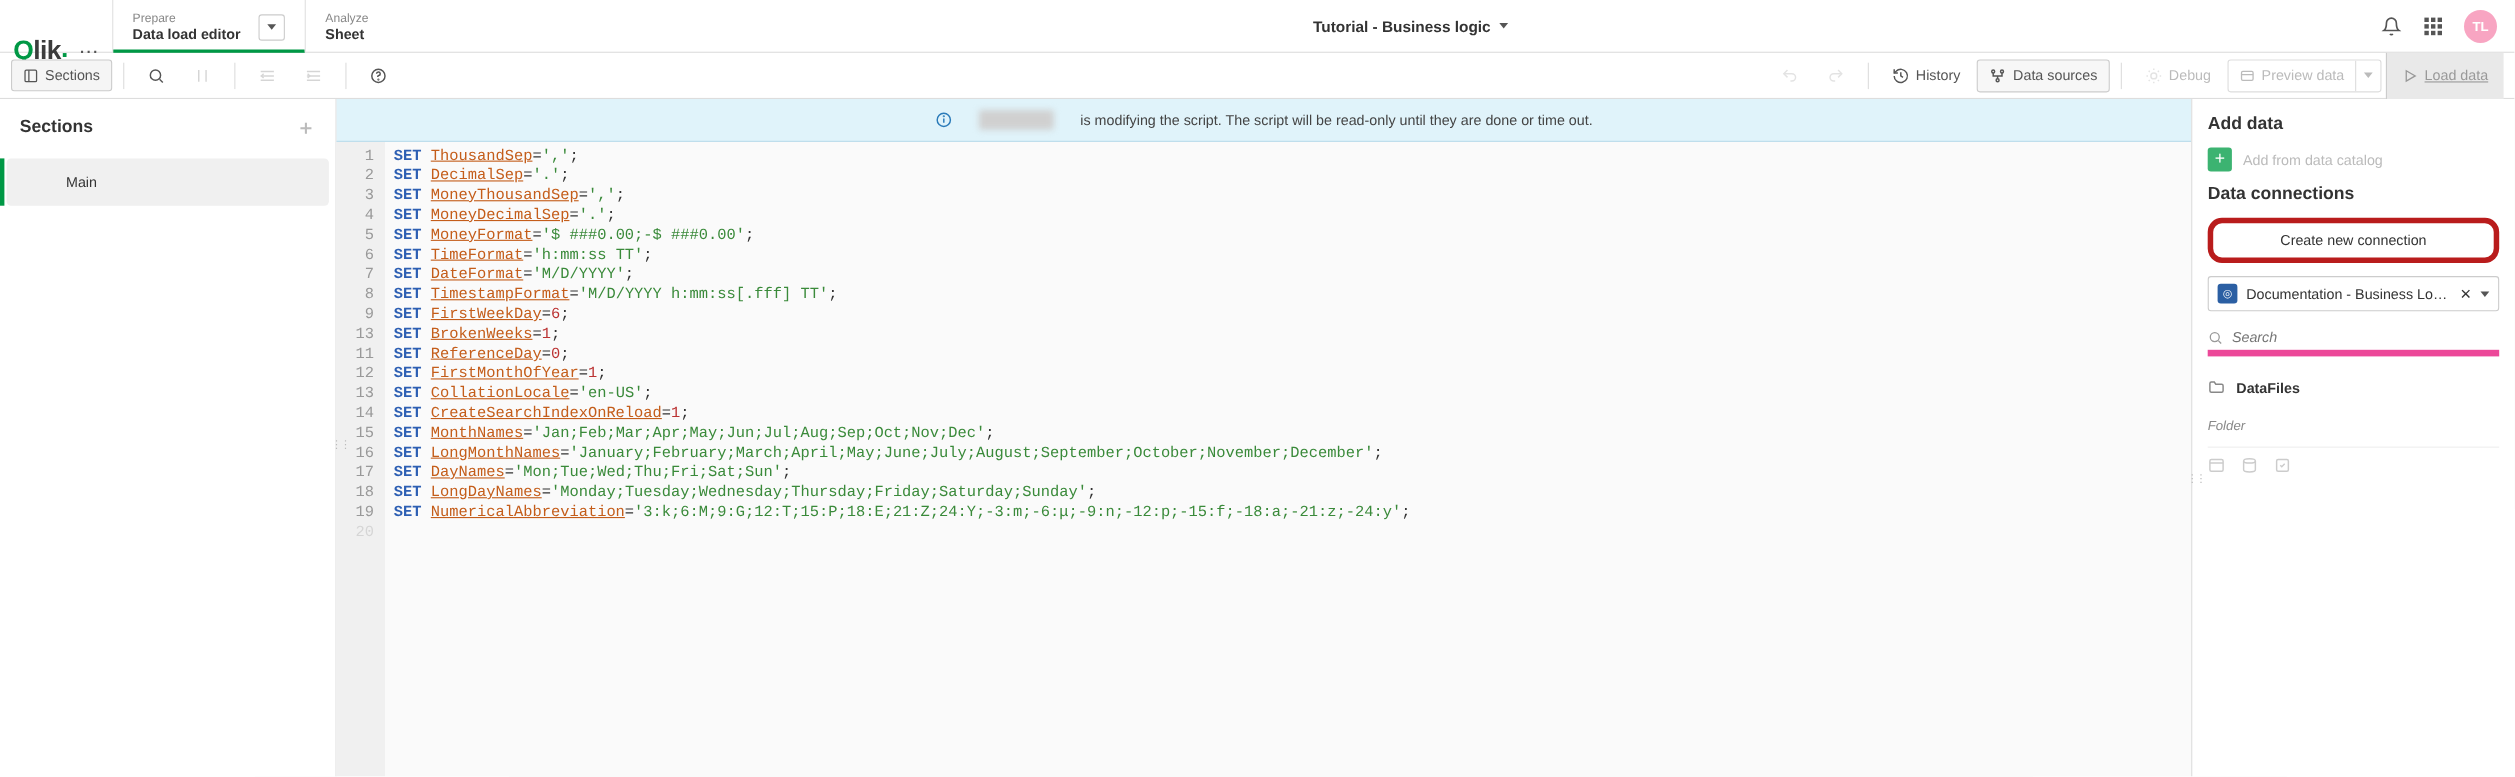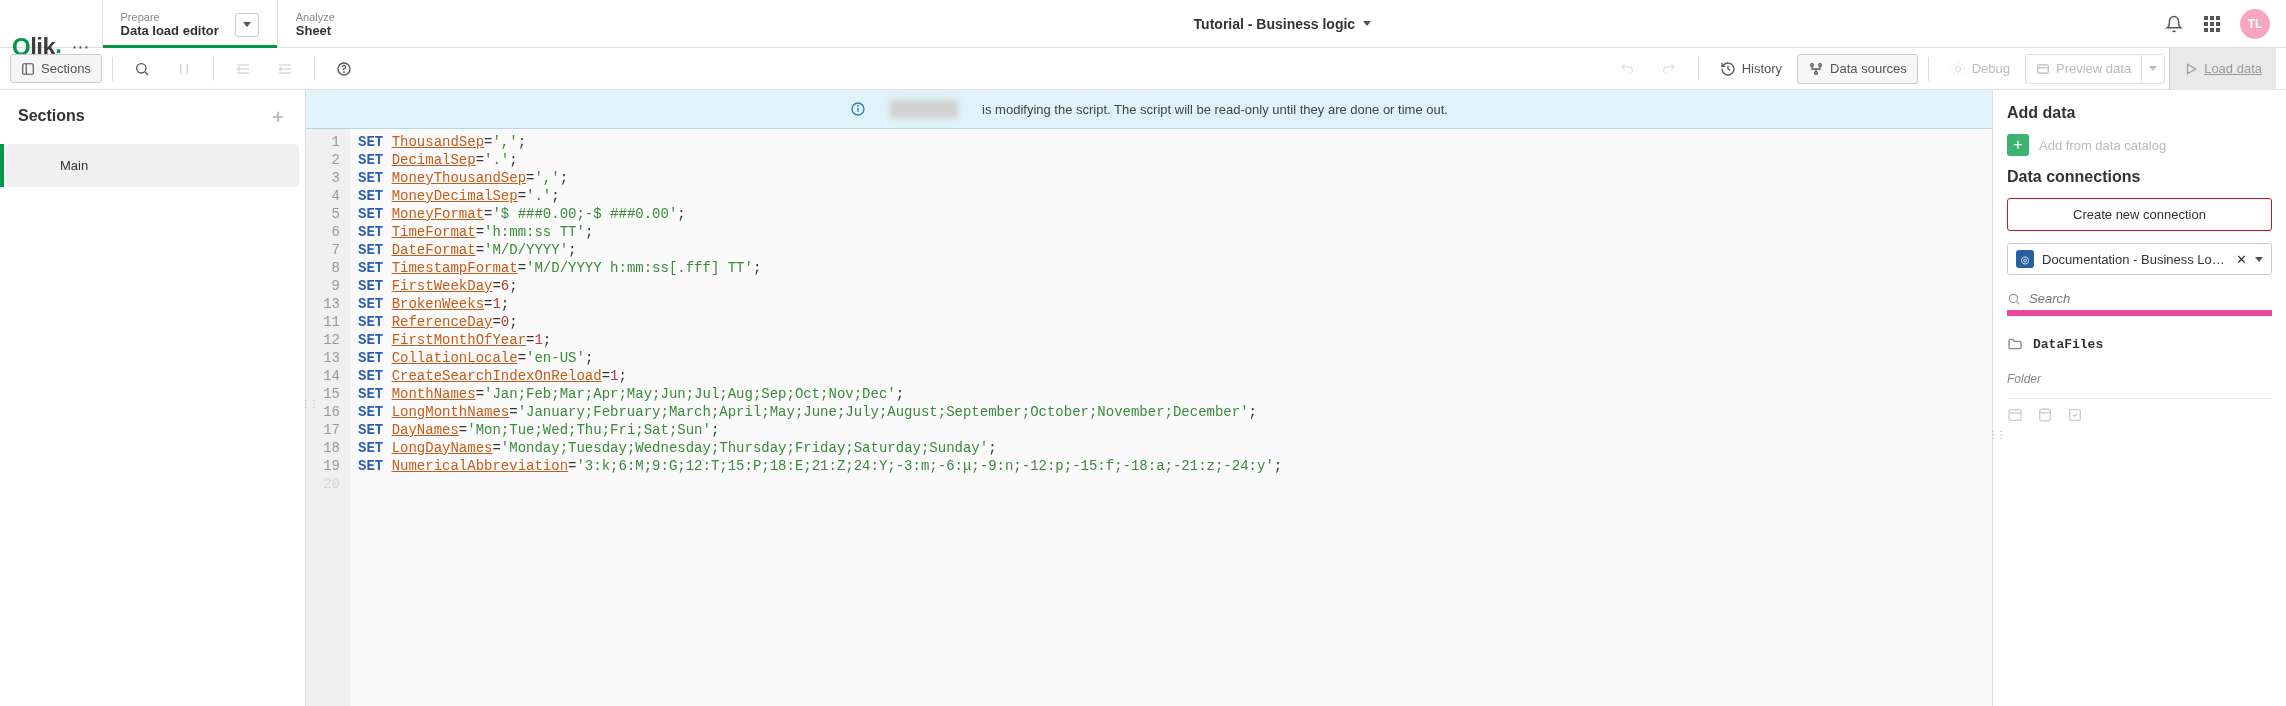--- a/index.html
+++ b/index.html
@@ -65,21 +65,21 @@
 .str { color: #3a8a3a; }
 .num { color: #b33; }
 .splitter-dots { position: absolute; left: -5px; top: 50%; color:#bbb; font-size:10px; letter-spacing:-2px;}
 
 
 .right-panel { width: 294px; border-left: 1px solid #ddd; padding: 14px 14px; display: flex; flex-direction: column; gap: 12px; position:relative;}
 .rp-title { font-size: 16px; font-weight: 600; }
 .add-catalog { display: flex; align-items: center; gap: 10px; cursor: pointer; }
 .add-catalog .plus-box { width: 22px; height: 22px; background: #3cb371; color: #fff; display: flex; align-items: center; justify-content: center; border-radius: 3px; font-size: 16px; }
 .add-catalog .lbl { color: #bbb; font-size: 13px; }
-.create-conn { border: 1px solid #b91c1c; border-radius: 3px; padding: 8px; text-align: center; font-size: 13px; cursor: pointer; }
+.create-conn { border: 5px solid #b91c1c; border-radius: 13px; padding: 8px; text-align: center; font-size: 13px; cursor: pointer; }
 .conn-card { border: 1px solid #ccc; border-radius: 3px; padding: 6px 8px; display: flex; align-items: center; gap: 8px; font-size: 13px;}
 .conn-card .icon-sq { width: 18px; height: 18px; background: #2b5fa3; border-radius: 3px; flex-shrink: 0; display:flex;align-items:center;justify-content:center;color:#fff;font-size:10px;}
 .conn-card .name { flex: 1; white-space: nowrap; overflow: hidden; text-overflow: ellipsis; }
 .search-row { display: flex; align-items: center; gap: 8px; padding: 4px 0; color:#999; border-bottom:6px solid #ec4899; }
 .search-row input { border: none; outline: none; font-size: 13px; font-style: italic; color:#999; background:transparent; flex:1;}
 .datafiles-row { display: flex; align-items: center; gap: 10px; padding: 8px 0; }
 .folder-label { font-size: 12px; color:#888;font-style:italic; }
 .action-icons { display: flex; gap: 14px; border-top:1px solid #eee; padding-top:8px; color:#ccc;}
 .right-split-dots{ position:absolute; left:-5px; top:55%; color:#bbb; font-size:10px; letter-spacing:-2px;}
 
@@ -311,21 +311,21 @@
       <svg width="14" height="14" viewBox="0 0 24 24" fill="none" stroke="#999" stroke-width="2">
           <circle cx="11" cy="11" r="7"></circle>
           <line x1="21" y1="21" x2="16.6" y2="16.6"></line>
         </svg>
       <input placeholder="Search" style="">
     </div>
     <div class="datafiles-row">
       <svg width="16" height="16" viewBox="0 0 24 24" fill="none" stroke="#888" stroke-width="2">
           <path d="M3 7a2 2 0 0 1 2-2h4l2 3h8a2 2 0 0 1 2 2v7a2 2 0 0 1-2 2H5a2 2 0 0 1-2-2z"></path>
         </svg>
-      <span style="font-weight:600;font-family:Liberation Mono, monospace;">DataFiles</span>
+      <span style="font-weight:600;">DataFiles</span>
     </div>
     <div class="folder-label">Folder</div>
     <div class="action-icons">
       <span>
           <svg width="16" height="16" viewBox="0 0 24 24" fill="none" stroke="#ccc" stroke-width="2">
             <rect x="3" y="4" width="18" height="16" rx="2"></rect>
             <line x1="3" y1="9" x2="21" y2="9"></line>
           </svg>
         </span>
       <span>

